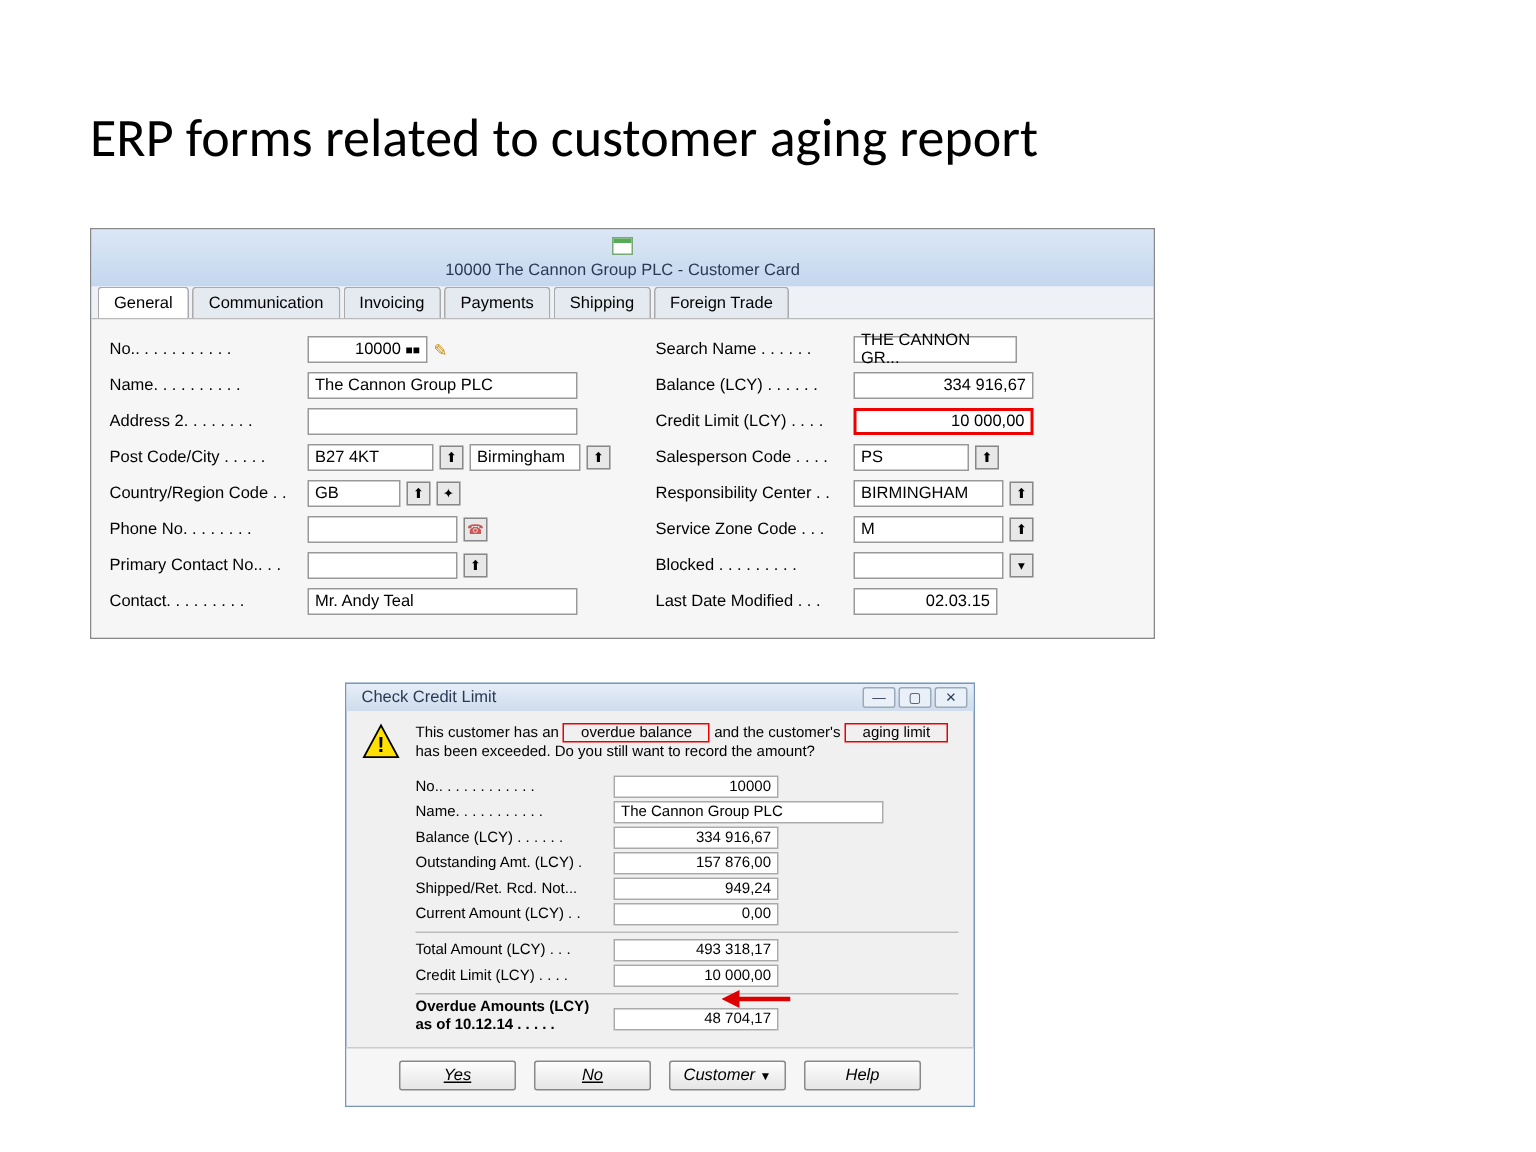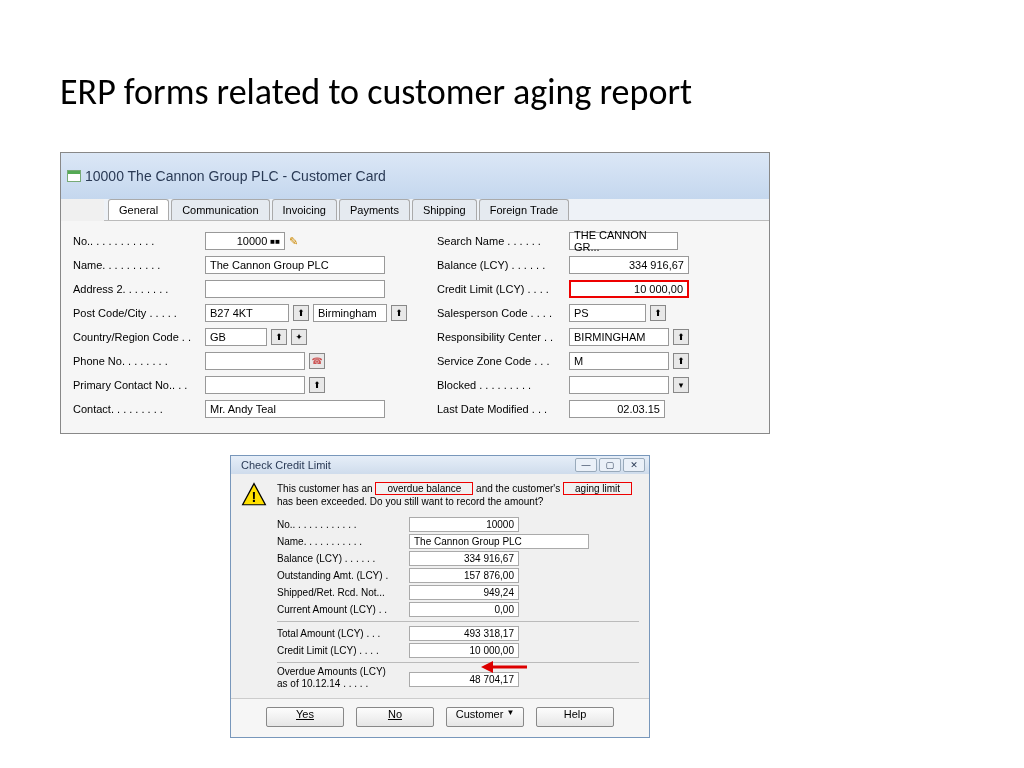--- a/index.html
+++ b/index.html
@@ -1,22 +1,22 @@
 <!DOCTYPE html>
 <html><head>
 <meta charset="utf-8">
 <style>
 * { box-sizing: border-box; margin: 0; padding: 0; }
 body { font-family: "Segoe UI", Tahoma, sans-serif; background: #fff; width: 1024px; height: 768px; position: relative; }
 .slide-title { position: absolute; top: 70px; left: 60px; font-size: 36px; font-weight: 400; color: #000; font-family: Calibri, sans-serif; }
 .window1 { position: absolute; top: 152px; left: 60px; width: 710px; border: 1px solid #888; background: #f0f0f0; }
-.titlebar { background: linear-gradient(#dbe7f6, #c4d7ee); padding: 15px 6px; font-size: 14px; color: #2a3a55; display: flex; align-items: center; gap: 4px; }
+.titlebar { background: linear-gradient(#dbe7f6, #c4d7ee); padding: 5px 6px; font-size: 11px; color: #2a3a55; display: flex; align-items: center; gap: 4px; flex-direction: column; }
 .titlebar .form-icon { width: 14px; height: 12px; background: #fff; border: 1px solid #7a7; display: inline-block; }
 .titlebar .form-icon::before { content: ""; display: block; width: 100%; height: 3px; background: #5a5; }
-.tabrow { background: #eef2f7; border-bottom: 1px solid #bbb; padding: 0 4px; display: flex; font-size: 11px; margin-left: 43px; }
+.tabrow { background: #eef2f7; border-bottom: 1px solid #bbb; padding: 0 4px; display: flex; font-size: 11px; }
 .tab { padding: 4px 10px; border: 1px solid #aaa; border-bottom: none; background: #e5eaf0; margin-right: 2px; cursor: pointer; border-radius: 3px 3px 0 0; }
 .tab.active { background: #fff; font-weight: 400; }
 .formbody { background: #f6f6f6; padding: 10px 12px 14px; display: flex; gap: 30px; font-size: 11px; }
 .col { flex: 1; display: flex; flex-direction: column; gap: 4px; }
 .row { display: flex; align-items: center; gap: 4px; height: 20px; }
 .lbl { width: 128px; white-space: nowrap; overflow: hidden; }
 .inp { background: #fff; border: 1px solid #999; height: 18px; padding: 0 4px; font-size: 11px; display: flex; align-items: center; justify-content: flex-end; }
 .inp.left { justify-content: flex-start; }
 .inp.num { text-align: right; justify-content: flex-end; }
 .inp.md { width: 180px; }
@@ -34,24 +34,24 @@
 .msgtext .u { border: 1.5px solid #e00; padding: 0 11px; margin-top: 28px; }
 .body2 { padding: 2px 10px 8px 46px; font-size: 10px; }
 .row2 { display: flex; align-items: center; height: 17px; gap: 4px; }
 .lbl2 { width: 128px; white-space: nowrap; overflow: hidden; }
 .inp2 { background: #fff; border: 1px solid #aaa; width: 110px; height: 15px; padding: 0 4px; display: flex; align-items: center; justify-content: flex-end; font-size: 10px; }
 .inp2.left { justify-content: flex-start; width: 180px; }
 .hr2 { border-top: 1px solid #bbb; margin: 3px 0; }
 .arrow { position: absolute; left: 310px; top: 158px; color: #d00; font-size: 20px; pointer-events: none; }
 .arrow svg { width: 46px; height: 16px; }
 .btnrow { display: flex; justify-content: center; gap: 12px; padding: 8px 0 10px; border-top: 1px solid #ccc; background: #f6f6f6; }
-.btn { width: 78px; height: 20px; border: 1px solid #888; background: linear-gradient(#fdfdfd,#e6e6e6); font-size: 11px; cursor: pointer; display: flex; align-items: flex-start; justify-content: center; gap: 3px; border-radius: 2px; }
+.btn { width: 78px; height: 20px; border: 1px solid #888; background: linear-gradient(#fdfdfd,#e6e6e6); font-size: 11px; cursor: pointer; display: flex; align-items: center; justify-content: center; gap: 3px; border-radius: 2px; font-style: italic; }
 .btn .u2 { text-decoration: underline; }
 .tri { font-size: 8px; }
-.bold { font-weight: normal; }
+.bold { font-weight: bold; }
 </style>
 </head>
 <body>
 
 <div class="slide-title">ERP forms related to customer aging report</div>
 
 <div class="window1">
   <div class="titlebar">
     <span class="form-icon"></span>
     <span>10000 The Cannon Group PLC - Customer Card</span>

